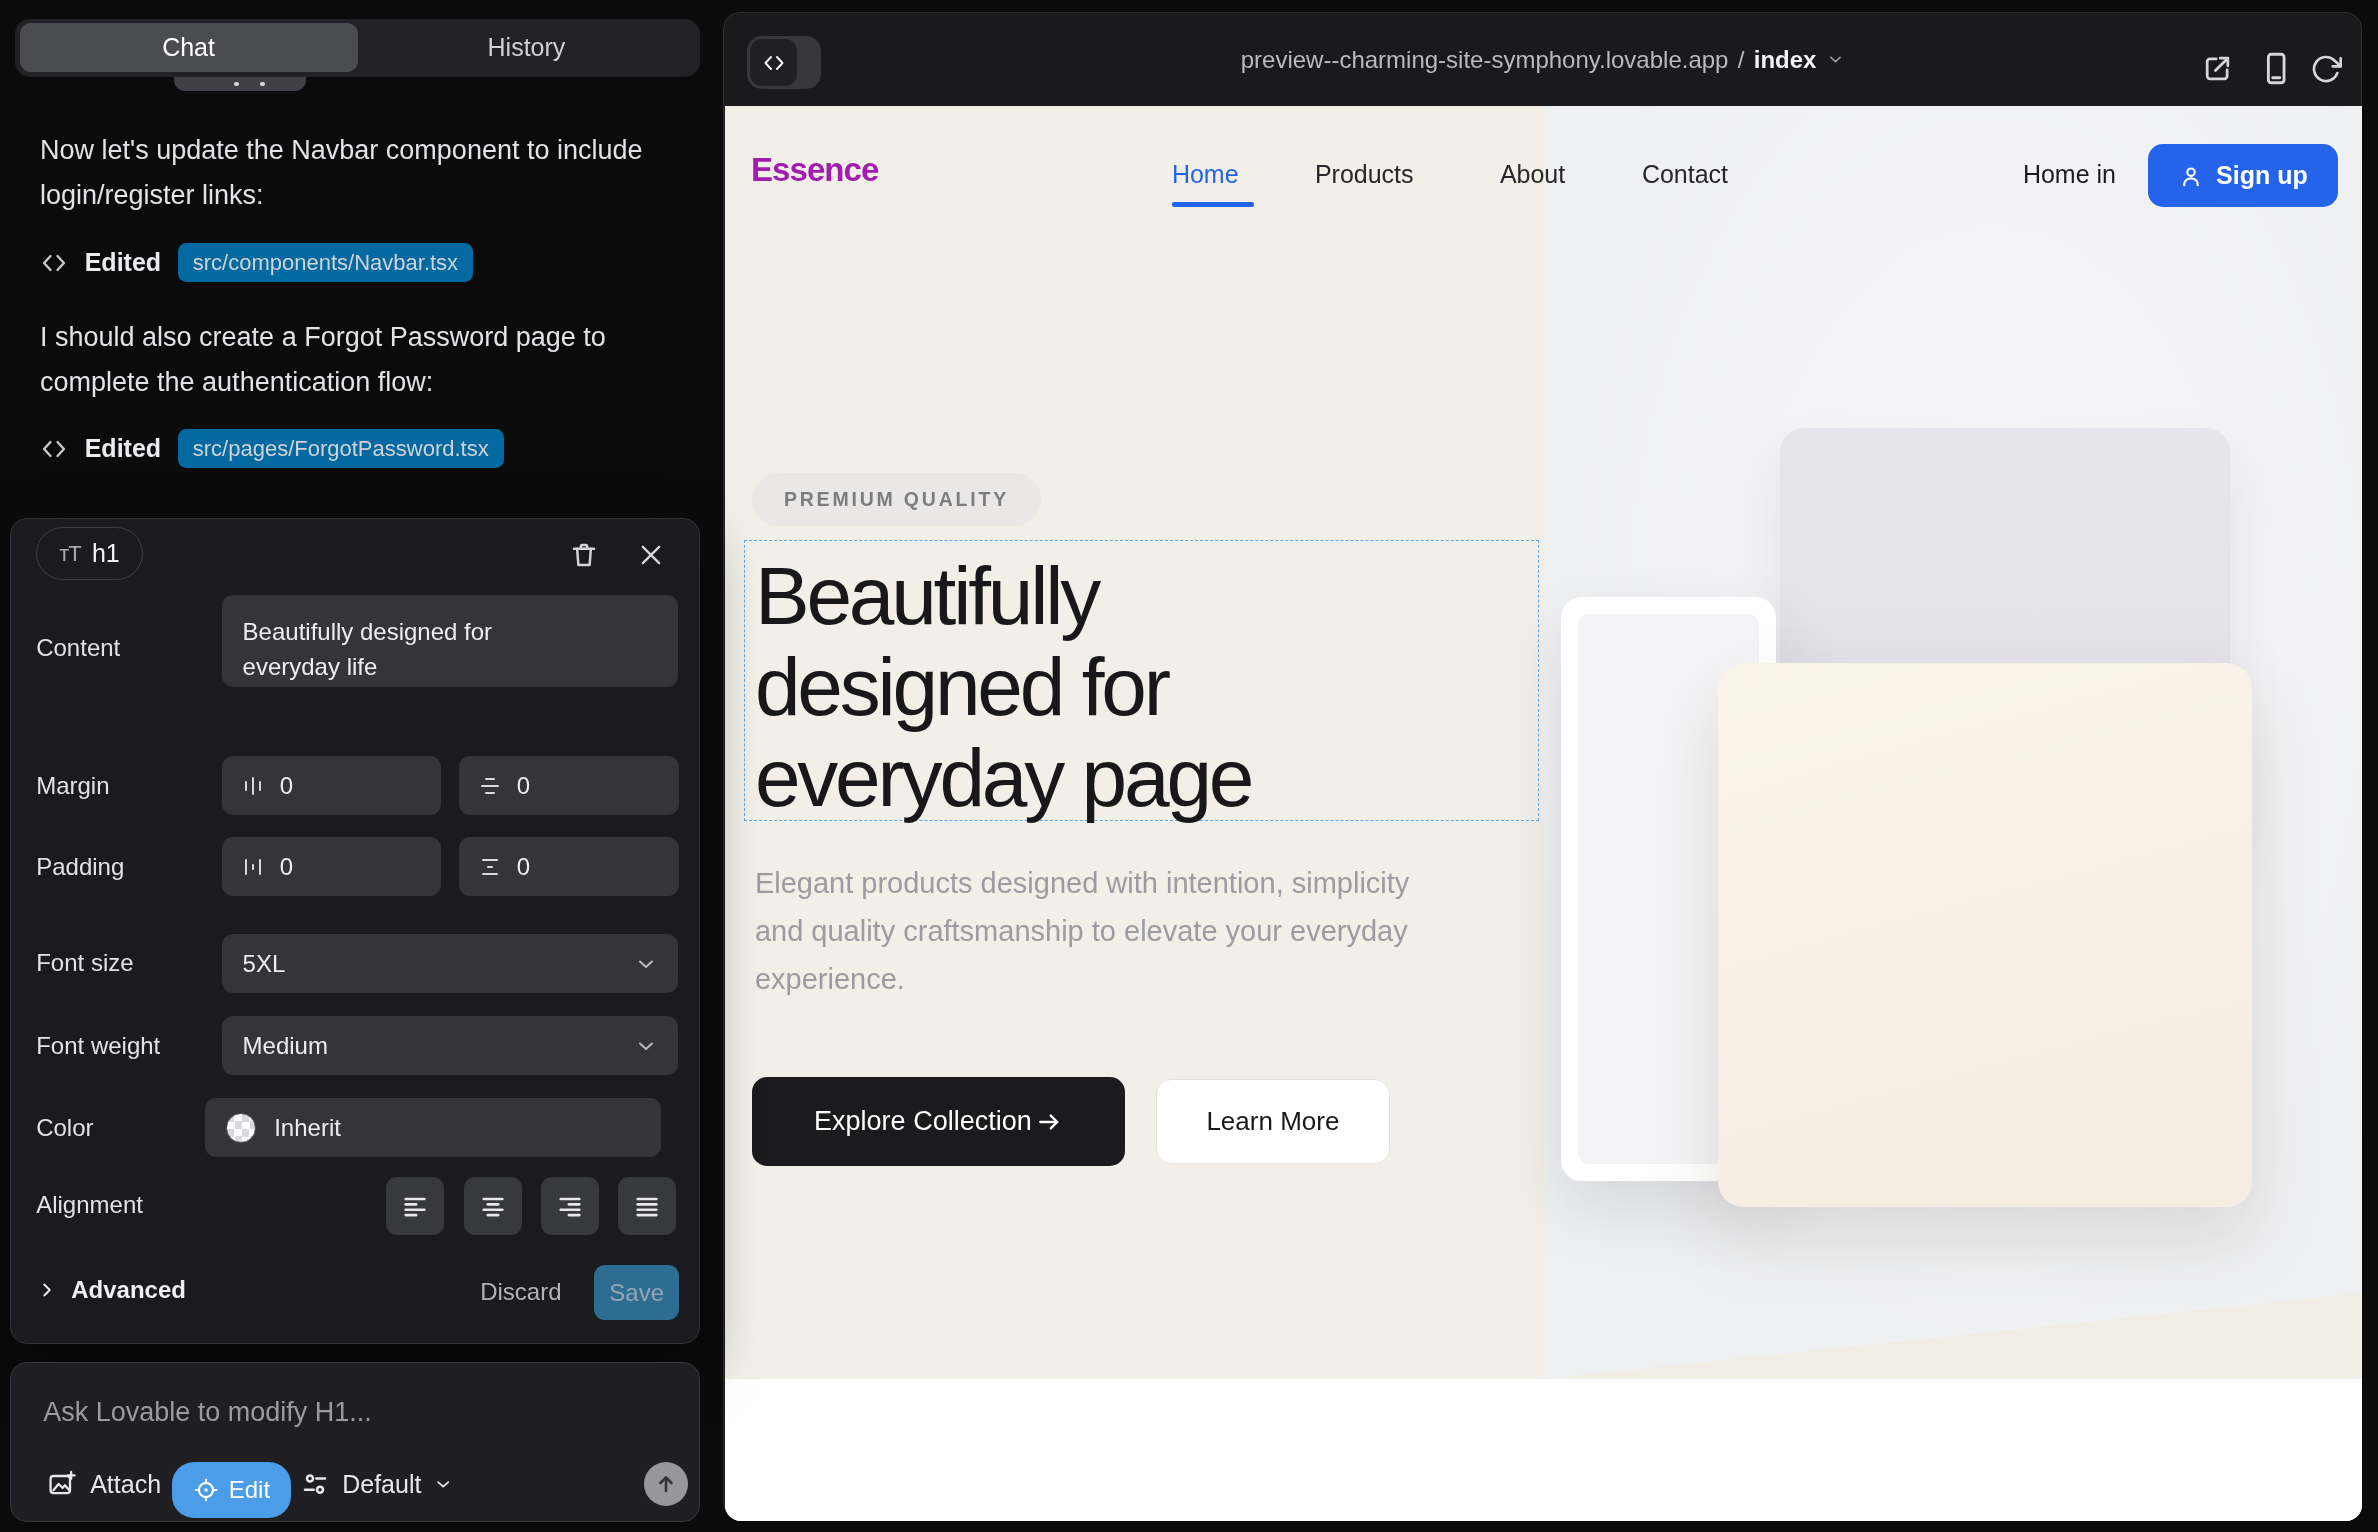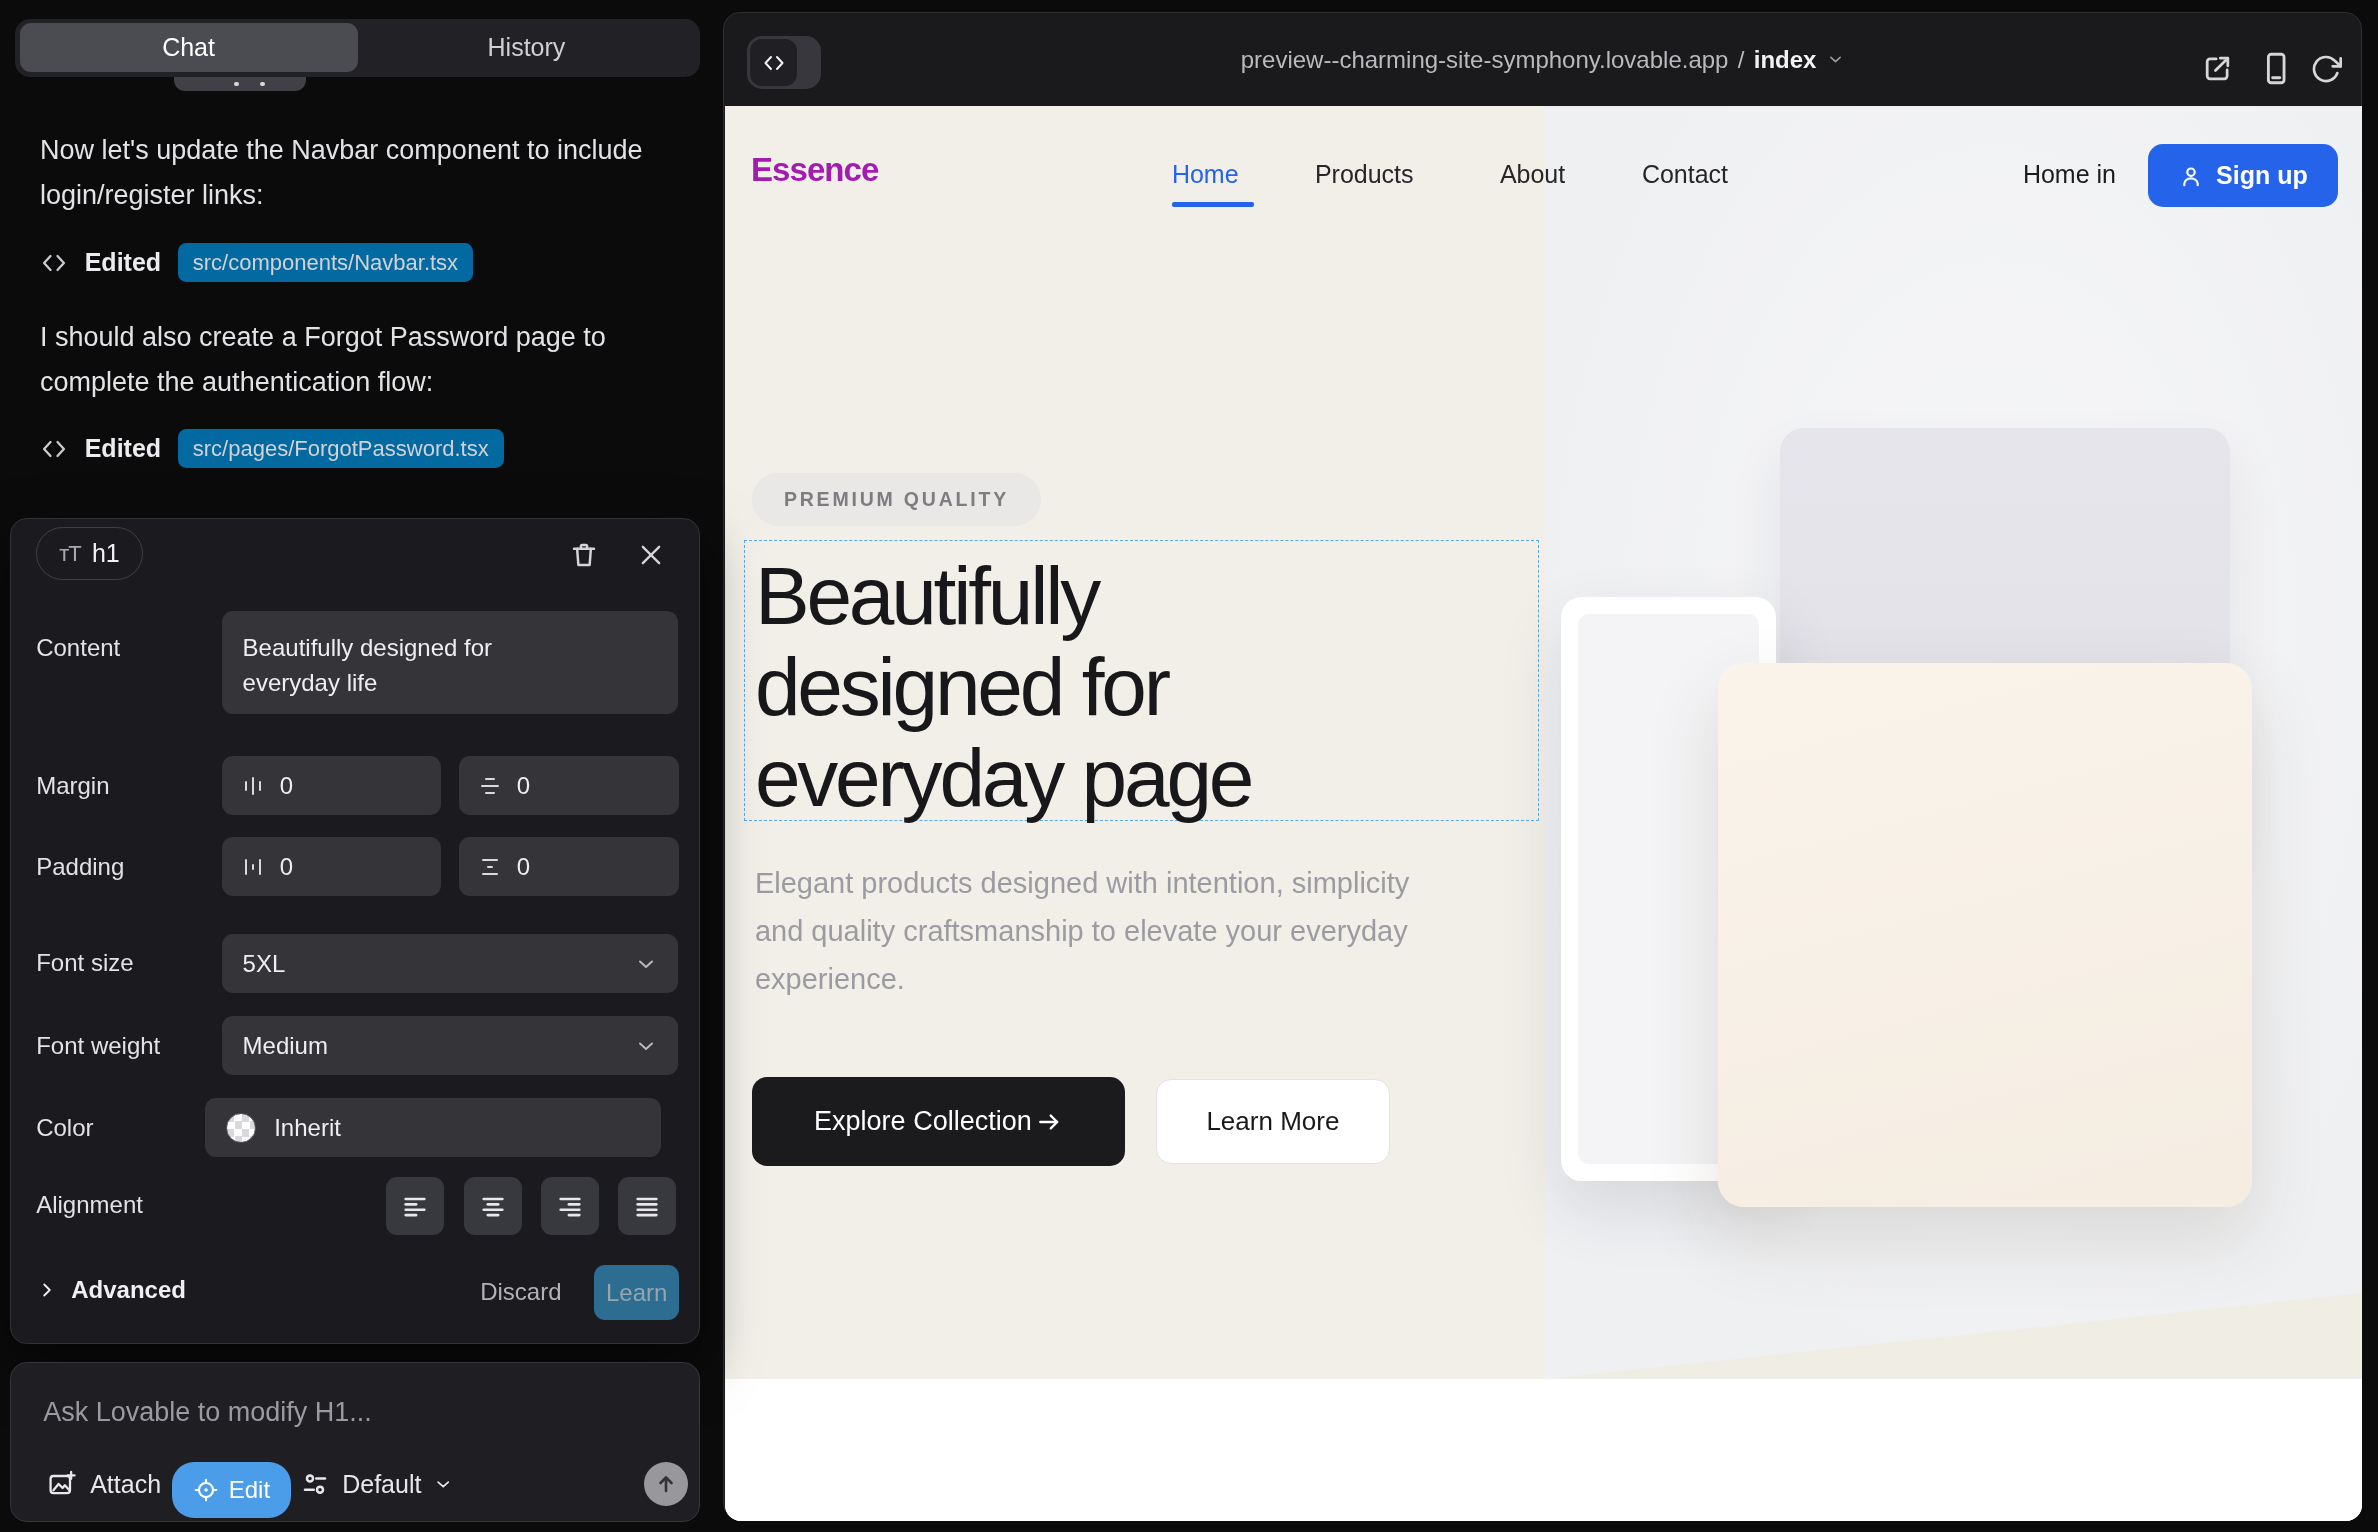--- a/index.html
+++ b/index.html
@@ -162,21 +162,21 @@
           </svg>
       </div>
       <div class="abs icon-btn" style="left:620px;top:16.7px;">
         <svg class="ic" width="28" height="28" viewBox="0 0 24 24">
             <path d="M5 5 L19 19"></path>
             <path d="M19 5 L5 19"></path>
           </svg>
       </div>
 
       <div class="abs fld-label" style="left:25px;top:115px;">Content</div>
-      <div class="abs input" style="left:211px;top:92px;width:456px;height:103px;align-items:flex-start;padding:18.6px 20.4px;">
+      <div class="abs input" style="left:211px;top:76px;width:456px;height:92px;align-items:flex-start;padding:18.6px 20.4px;">
         <span style="max-width:306px;line-height:35px;">Beautifully designed for everyday life</span>
       </div>
 
       <div class="abs fld-label" style="left:25px;top:253px;">Margin</div>
       <div class="abs input num-input" style="left:211px;top:237px;width:219px;height:59px;">
         <span class="nic">
           <svg class="ic" width="24" height="24" viewBox="0 0 24 24">
               <line x1="12" y1="4" x2="12" y2="20"></line>
               <line x1="5" y1="8" x2="5" y2="16"></line>
               <line x1="19" y1="8" x2="19" y2="16"></line>
@@ -279,21 +279,21 @@
 
       <div class="abs adv" style="left:25px;top:757px;">
         <span>
           <svg class="ic" width="22" height="22" viewBox="0 0 24 24">
               <path d="M9 6 L15 12 L9 18"></path>
             </svg>
         </span>
         <span>Advanced</span>
       </div>
       <div class="abs discard" style="left:469px;top:759px;">Discard</div>
-      <div class="abs save-btn" style="left:583px;top:746px;">Learn</div>
+      <div class="abs save-btn" style="left:583px;top:746px;">Save</div>
     </div>
 
     <div class="abs composer">
       <div class="abs placeholder">Ask Lovable to modify H1...</div>
 
       <div class="abs comp-item" style="left:35px;top:99px;height:44px;">
         <span>
           <svg class="ic" width="32" height="32" viewBox="0 0 28 28">
               <rect x="4" y="7" width="17" height="15" rx="2.5"></rect>
               <path d="M6.5 19.5 l4.5-5.5 3.5 3.5 2-2.5 4 4.5"></path>

